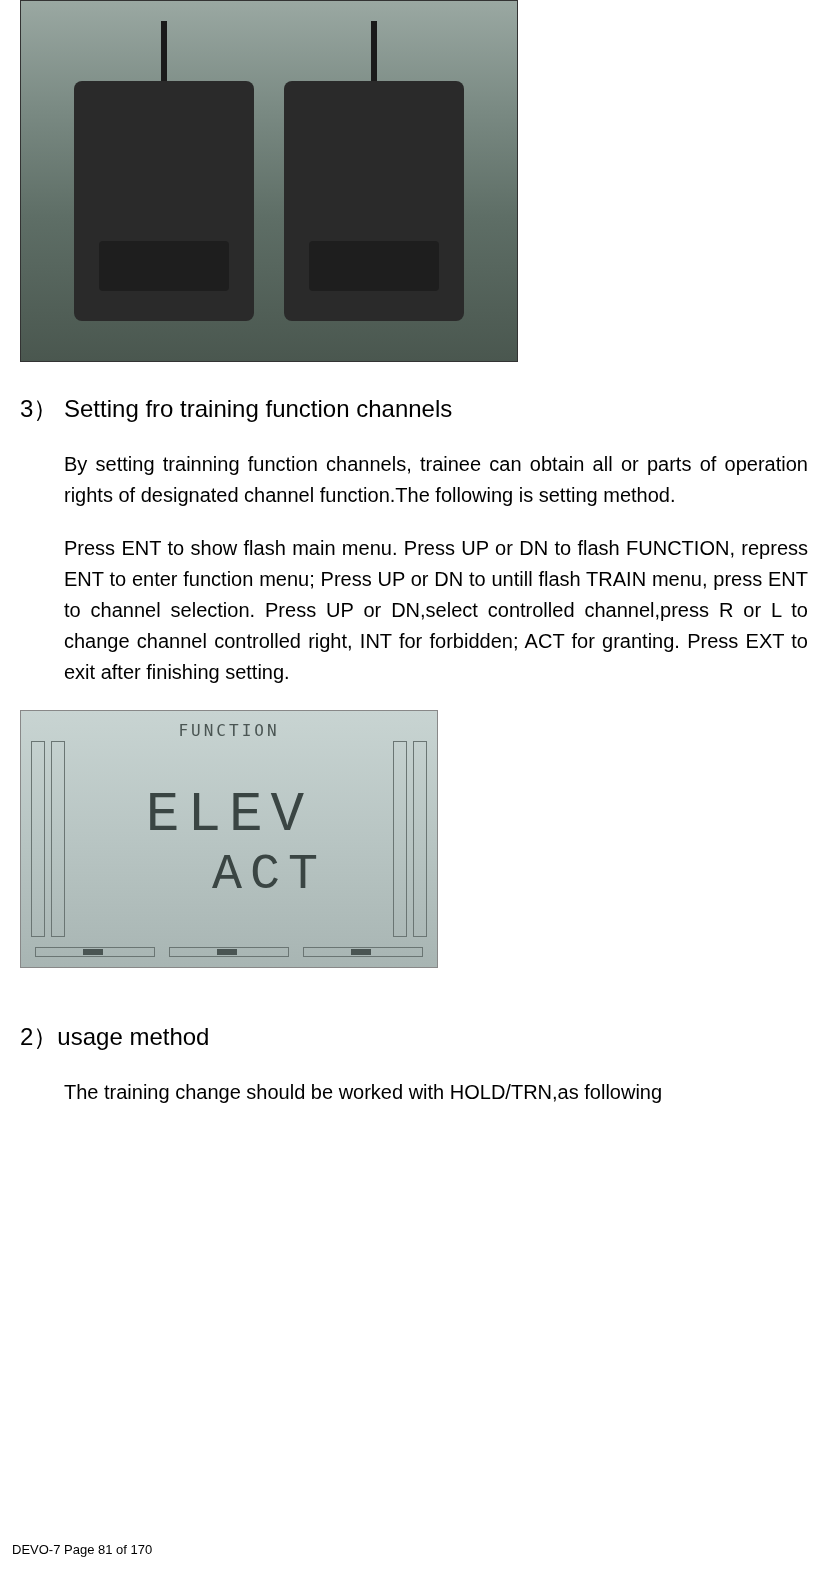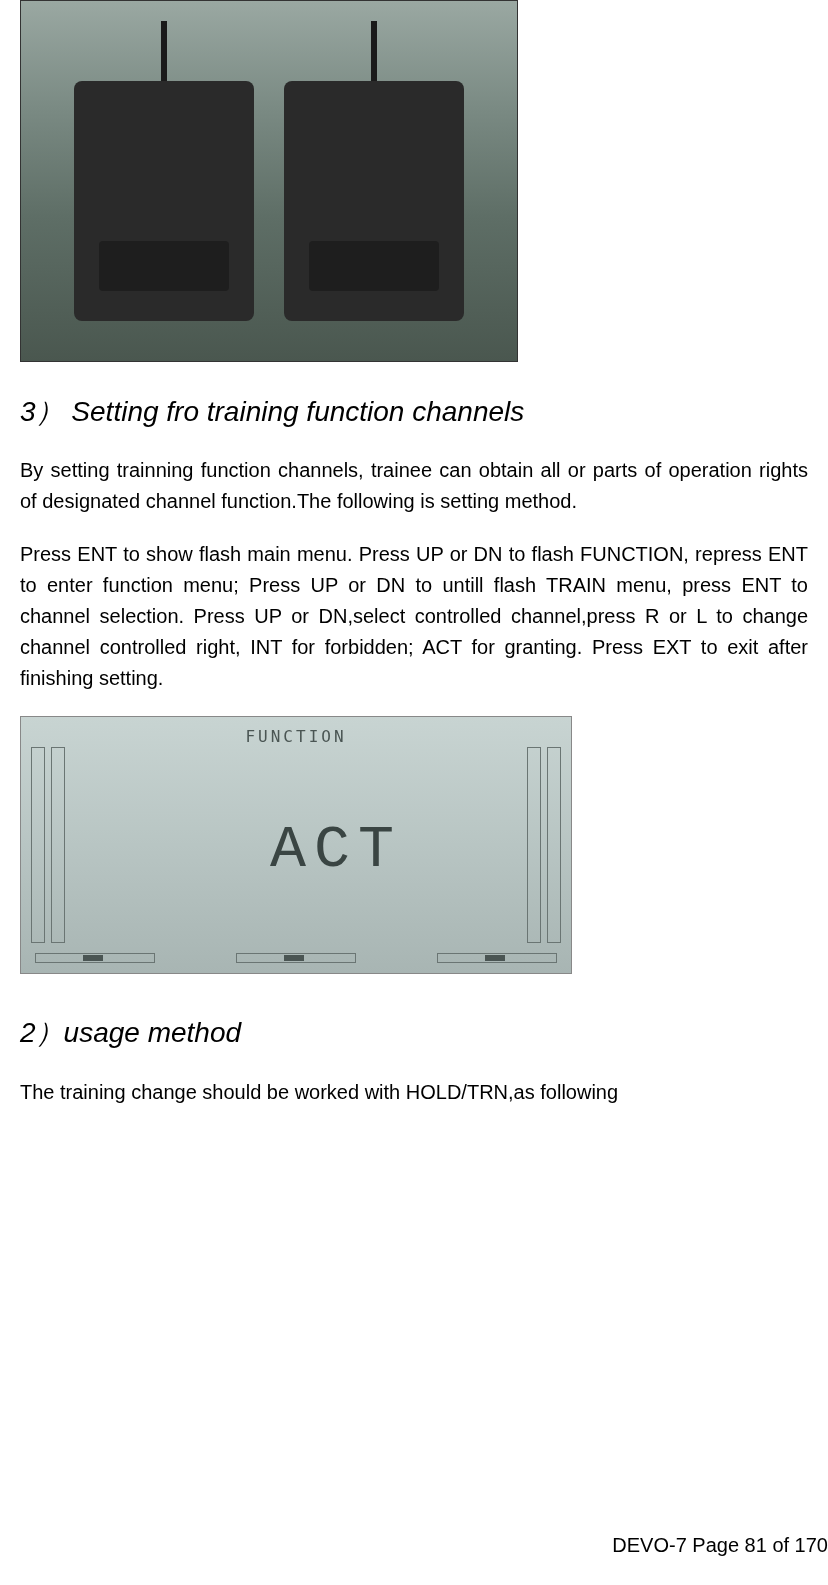--- a/index.html
+++ b/index.html
@@ -58,31 +58,31 @@
       right: 25px;
       height: 50px;
       background: #1e1e1e;
       border-radius: 4px;
     }
     .para {
       font-size: 20px;
       line-height: 1.55;
       text-align: justify;
       margin-bottom: 22px;
+      margin-left: 44px;
     }
     .heading {
-      font-size: 28px;
+      font-size: 24px;
       line-height: 1.55;
       margin-bottom: 22px;
-      font-style: italic;
     }
     .image2 {
-      width: 552px;
+      width: 418px;
       height: 258px;
-      margin: 8px 0 37px 0;
+      margin: 8px 0 50px 0;
       background: linear-gradient(180deg, #c8d4d2 0%, #b8c5c3 50%, #a8b5b3 100%);
       border: 1px solid #888;
       display: flex;
       flex-direction: column;
       justify-content: space-between;
       padding: 10px 14px;
       position: relative;
     }
     .lcd-top {
       text-align: center;
@@ -101,21 +101,21 @@
     }
     .lcd-text {
       font-size: 56px;
       font-weight: 300;
       color: #3a4543;
       font-family: "Courier New", monospace;
       letter-spacing: 8px;
       line-height: 1.1;
     }
     .lcd-text2 {
-      font-size: 60px;
+      font-size: 50px;
       font-weight: 300;
       color: #3a4543;
       font-family: "Courier New", monospace;
       letter-spacing: 8px;
       line-height: 1.1;
       margin-left: 80px;
     }
     .lcd-bars {
       display: flex;
       justify-content: space-between;
@@ -142,24 +142,24 @@
       width: 14px;
       border: 1px solid #6a7573;
     }
     .lcd-side.left { left: 10px; }
     .lcd-side.right { right: 10px; }
     .lcd-side.left2 { left: 30px; }
     .lcd-side.right2 { right: 30px; }
     .footer {
       position: absolute;
       bottom: 28px;
-      left: 4px;
+      left: 12px;
       right: 0;
-      text-align: right;
-      font-size: 20px;
+      text-align: left;
+      font-size: 13px;
     }
   </style>
 </head>
 <body>
 
 <div class="image-placeholder image1">
   <div class="tx"></div>
   <div class="tx"></div>
 </div>
 
@@ -169,20 +169,21 @@
 
 <p class="para">Press ENT to show flash main menu. Press UP or DN to flash FUNCTION, repress ENT to enter function menu; Press UP or DN to untill flash TRAIN menu, press ENT to channel selection. Press UP or DN,select controlled channel,press R or L to change channel controlled right, INT for forbidden; ACT for granting. Press EXT to exit after finishing setting.</p>
 
 <div class="image2">
   <div class="lcd-side left"></div>
   <div class="lcd-side left2"></div>
   <div class="lcd-side right"></div>
   <div class="lcd-side right2"></div>
   <div class="lcd-top">FUNCTION</div>
   <div class="lcd-main">
+    <div class="lcd-text">ELEV</div>
     <div class="lcd-text2">ACT</div>
   </div>
   <div class="lcd-bars">
     <div class="lcd-bar"></div>
     <div class="lcd-bar"></div>
     <div class="lcd-bar"></div>
   </div>
 </div>
 
 <p class="heading">2）usage method</p>

